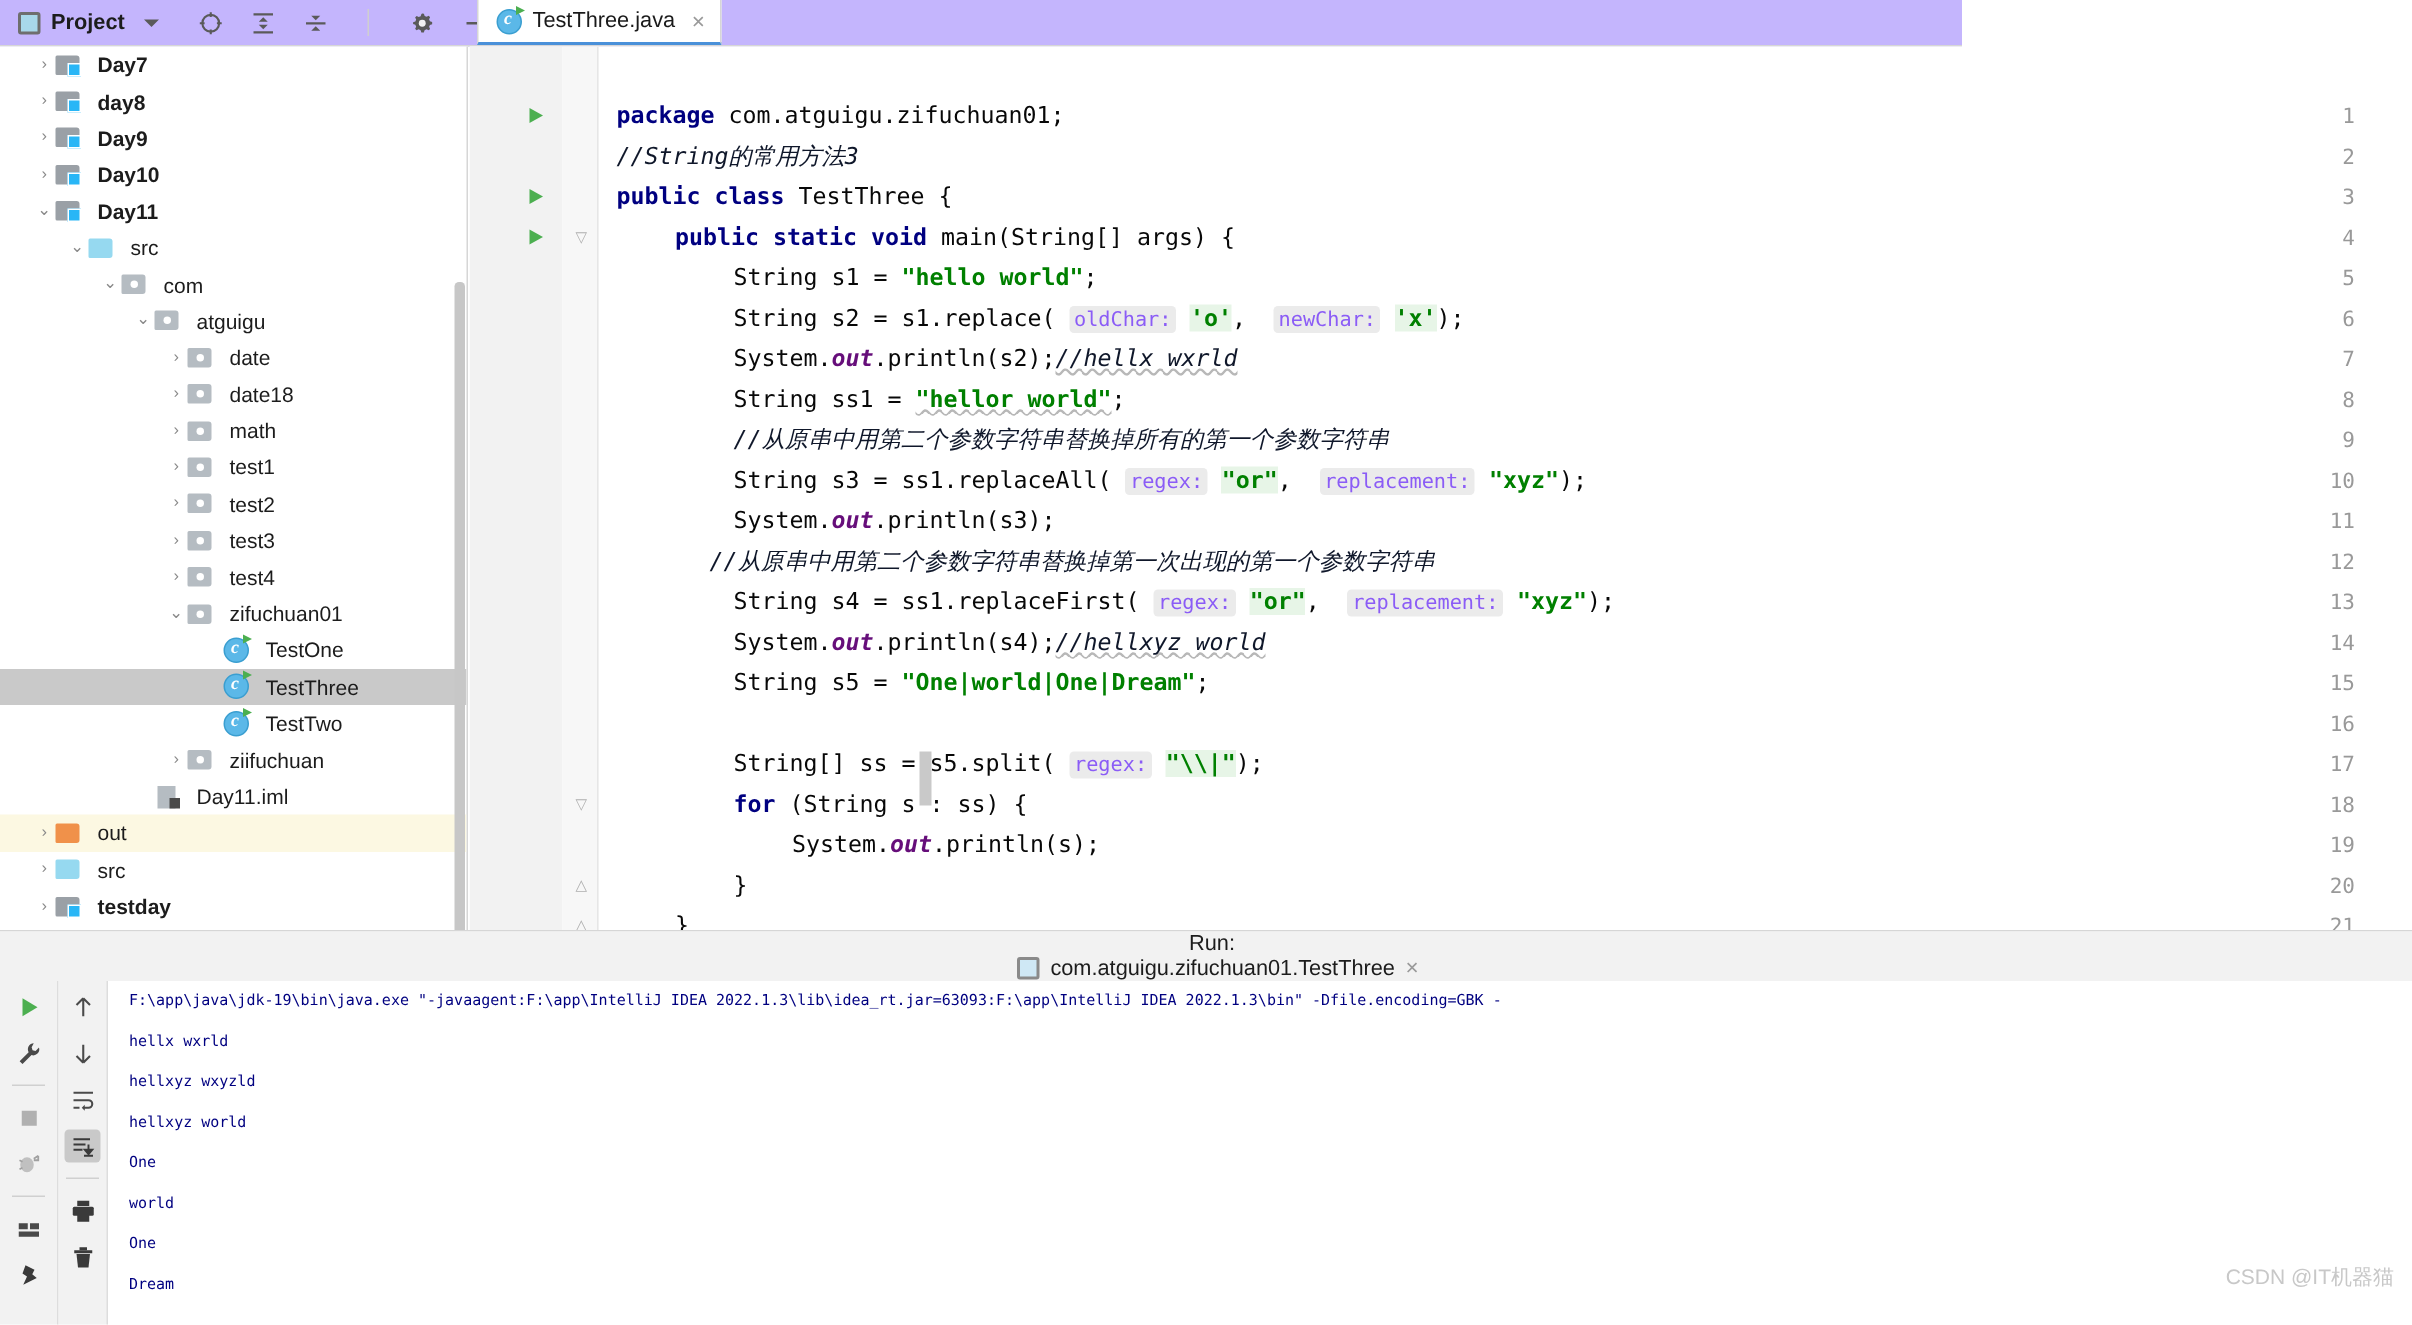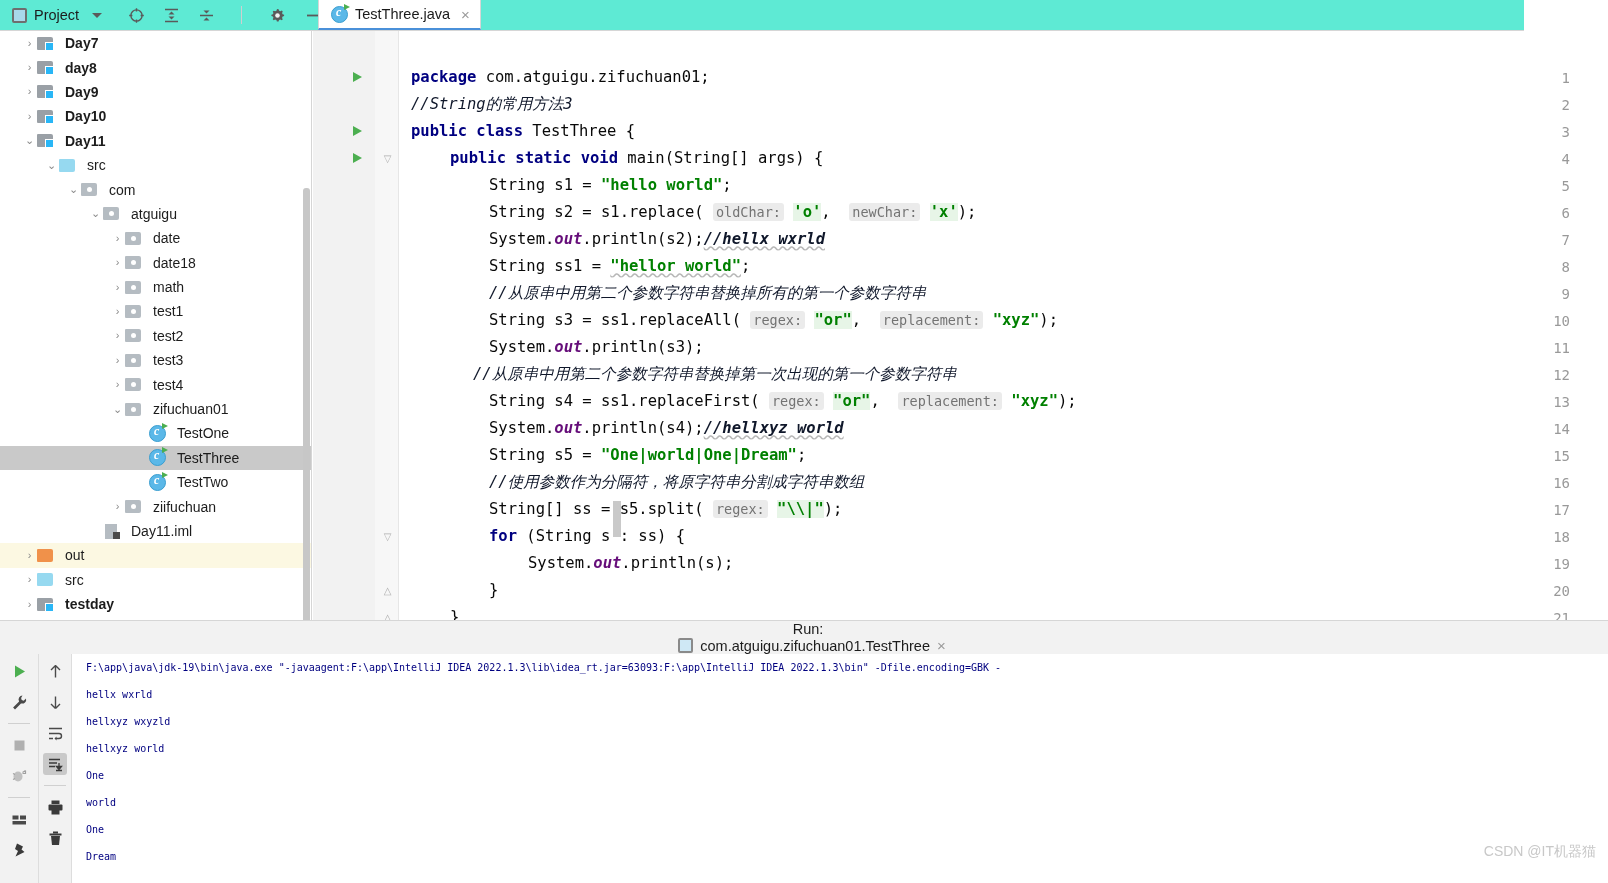--- a/index.html
+++ b/index.html
@@ -7,23 +7,23 @@
     margin: 0; padding: 0;
     width: 1608px; height: 883px;
     overflow: hidden;
     background: #ffffff;
     font-family: "Liberation Sans", sans-serif;
   }
   #app { position: relative; width: 1608px; height: 883px; background: #fff; }
 
   
   #topbar {
-    position: absolute; top: 0; left: 0; width: 1524px; height: 31px;
-    background: #5eead4; border-bottom: 1px solid #d6d6d6;
-    display: flex; align-items: center;
+    position: absolute; top: 0; left: 0; width: 1308px; height: 31px;
+    background: #c4b5fd; border-bottom: 1px solid #d6d6d6;
+    display: flex; align-items: center; font-weight: bold;
   }
   .tb-project {
     display: flex; align-items: center; gap: 7px;
     padding: 0 8px 0 12px; height: 31px;
   }
   .proj-icon {
     width: 15px; height: 15px; border: 2px solid #6e6e6e; background: #a8d8ea;
     border-radius: 2px;
   }
   .proj-label { font-size: 14.5px; color: #1c1c1c; }
@@ -157,25 +157,25 @@
   }
   .cline {
     position: absolute; left: 0; white-space: pre; height: 27px;
     line-height: 27px; color: #080808;
   }
   .kw  { color: #000080; font-weight: bold; }
   .str { color: #008000; font-weight: bold; }
   .cmt { color: #0f172a; font-style: italic; }
   .fld { color: #660e7a; font-weight: bold; font-style: italic; }
   .hint {
-    background: #ebebeb; color: #737373; font-size: 13.5px;
+    background: #ebebeb; color: #8b5cf6; font-size: 13.5px;
     border-radius: 3px; padding: 1px 3px; font-weight: normal; font-style: normal;
   }
   .ghl { background: #e7f5e7; }
-  .wavy { text-decoration: underline wavy #b8b8b8; text-decoration-skip-ink: none; font-weight: bold; }
+  .wavy { text-decoration: underline wavy #b8b8b8; text-decoration-skip-ink: none; }
   #editor-sb {
     position: absolute; left: 300px; top: 470px; width: 8px; height: 36px;
     background: #c9c9c9;
   }
 
   
   #runpanel {
     position: absolute; left: 0; top: 620px; width: 1608px; height: 263px;
     background: #ffffff; border-top: 1px solid #d6d6d6;
   }
@@ -490,21 +490,20 @@
       <div class="cline" style="top:303px; left:90px;"><span>System.</span><span class="fld">out</span><span>.println(s3);</span></div>
 
       <div class="cline cmt" style="top:330px; left:74px;">//从原串中用第二个参数字符串替换掉第一次出现的第一个参数字符串</div>
 
       <div class="cline" style="top:357px; left:90px;"><span>String s4 = ss1.replaceFirst( </span><span class="hint">regex:</span> <span class="str ghl">"or"</span><span>,  </span><span class="hint">replacement:</span> <span class="str">"xyz"</span><span>);</span></div>
 
       <div class="cline" style="top:384px; left:90px;"><span>System.</span><span class="fld">out</span><span>.println(s4);</span><span class="cmt wavy">//hellxyz world</span></div>
 
       <div class="cline" style="top:411px; left:90px;"><span>String s5 = </span><span class="str">"One|world|One|Dream"</span><span>;</span></div>
 
-      <div class="cline cmt" style="top:438px; left:90px;">//使用参数作为分隔符，将原字符串分割成字符串数组</div>
 
       <div class="cline" style="top:465px; left:90px;"><span>String[] ss = s5.split( </span><span class="hint">regex:</span> <span class="str ghl">"\\|"</span><span>);</span></div>
 
       <div class="cline" style="top:492px; left:90px;"><span class="kw">for</span><span> (String s : ss) {</span></div>
 
       <div class="cline" style="top:519px; left:129px;"><span>System.</span><span class="fld">out</span><span>.println(s);</span></div>
 
       <div class="cline" style="top:546px; left:90px;">}</div>
       <div class="cline" style="top:573px; left:51px;">}</div>
 

